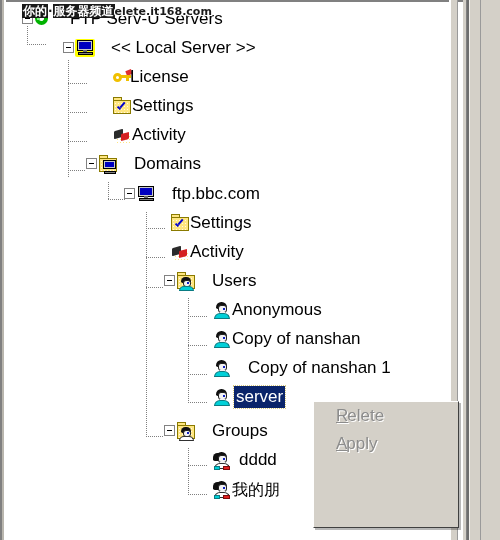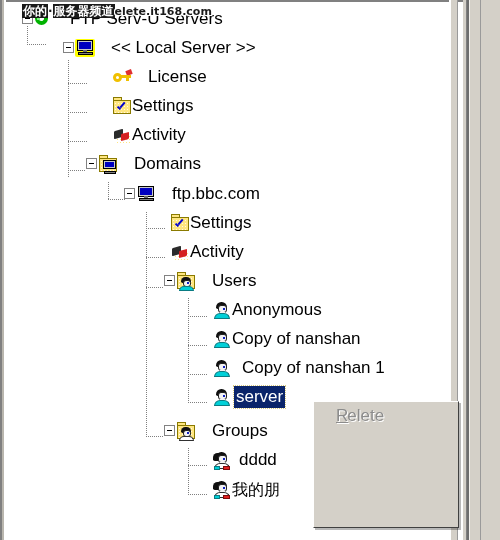--- a/index.html
+++ b/index.html
@@ -223,21 +223,21 @@
       <div class="lbl">&lt;&lt; Local Server &gt;&gt;</div>
     </div>
 
     <div class="row" style="left:104px;top:64px;">
       <div class="ico ico-key" style="left:8px;">
         <div class="ktag"></div>
           <div class="kring"></div>
           <div class="kstem"></div>
           <div class="kt1"></div>
       </div>
-      <div class="lbl" style="left:44px;text-align:center;">License</div>
+      <div class="lbl" style="left:26px;text-align:center;">License</div>
     </div>
 
     <div class="row" style="left:104px;top:93px;">
       <div class="ico ico-settings" style="left:8px;">
         <div class="fold-tab"></div>
           <div class="fold"></div>
           <div class="fold-dots"></div>
           <div class="chk"></div>
       </div>
       <div class="lbl" style="left:28px;">Settings</div>
@@ -336,21 +336,21 @@
     </div>
 
     <div class="row" style="left:206px;top:355px;">
       <div class="ico ico-person" style="left:6px;">
         <div class="hair"></div>
           <div class="face"></div>
           <div class="eye"></div>
           <div class="neck"></div>
           <div class="body"></div>
       </div>
-      <div class="lbl" style="left:36px;">Copy of nanshan 1</div>
+      <div class="lbl" style="left:42px;">Copy of nanshan 1</div>
     </div>
 
     <div class="row" style="left:206px;top:384px;">
       <div class="ico ico-person" style="left:6px;">
         <div class="hair"></div>
           <div class="face"></div>
           <div class="eye"></div>
           <div class="neck"></div>
           <div class="body"></div>
       </div>
@@ -400,19 +400,22 @@
       </div>
       <div class="lbl cjk" style="left:26px;top:3px;">我的朋</div>
     </div>
 
   </div>
 
   <div id="ctx-menu">
     <div class="mi dis">
       <u>R</u><span style="margin-left:-1px;">elete</span>
     </div>
+    <div class="mi dis">
+      <u>A</u><span style="margin-left:-1px;">pply</span>
+    </div>
   </div>
 
   <div id="watermark">
     <span class="wm-b">你的</span><span>·</span><span class="wm-b">服务器频道</span><span class="wm-p">elete.it168.com</span>
   </div>
 
 </div>
 
 </body></html>

